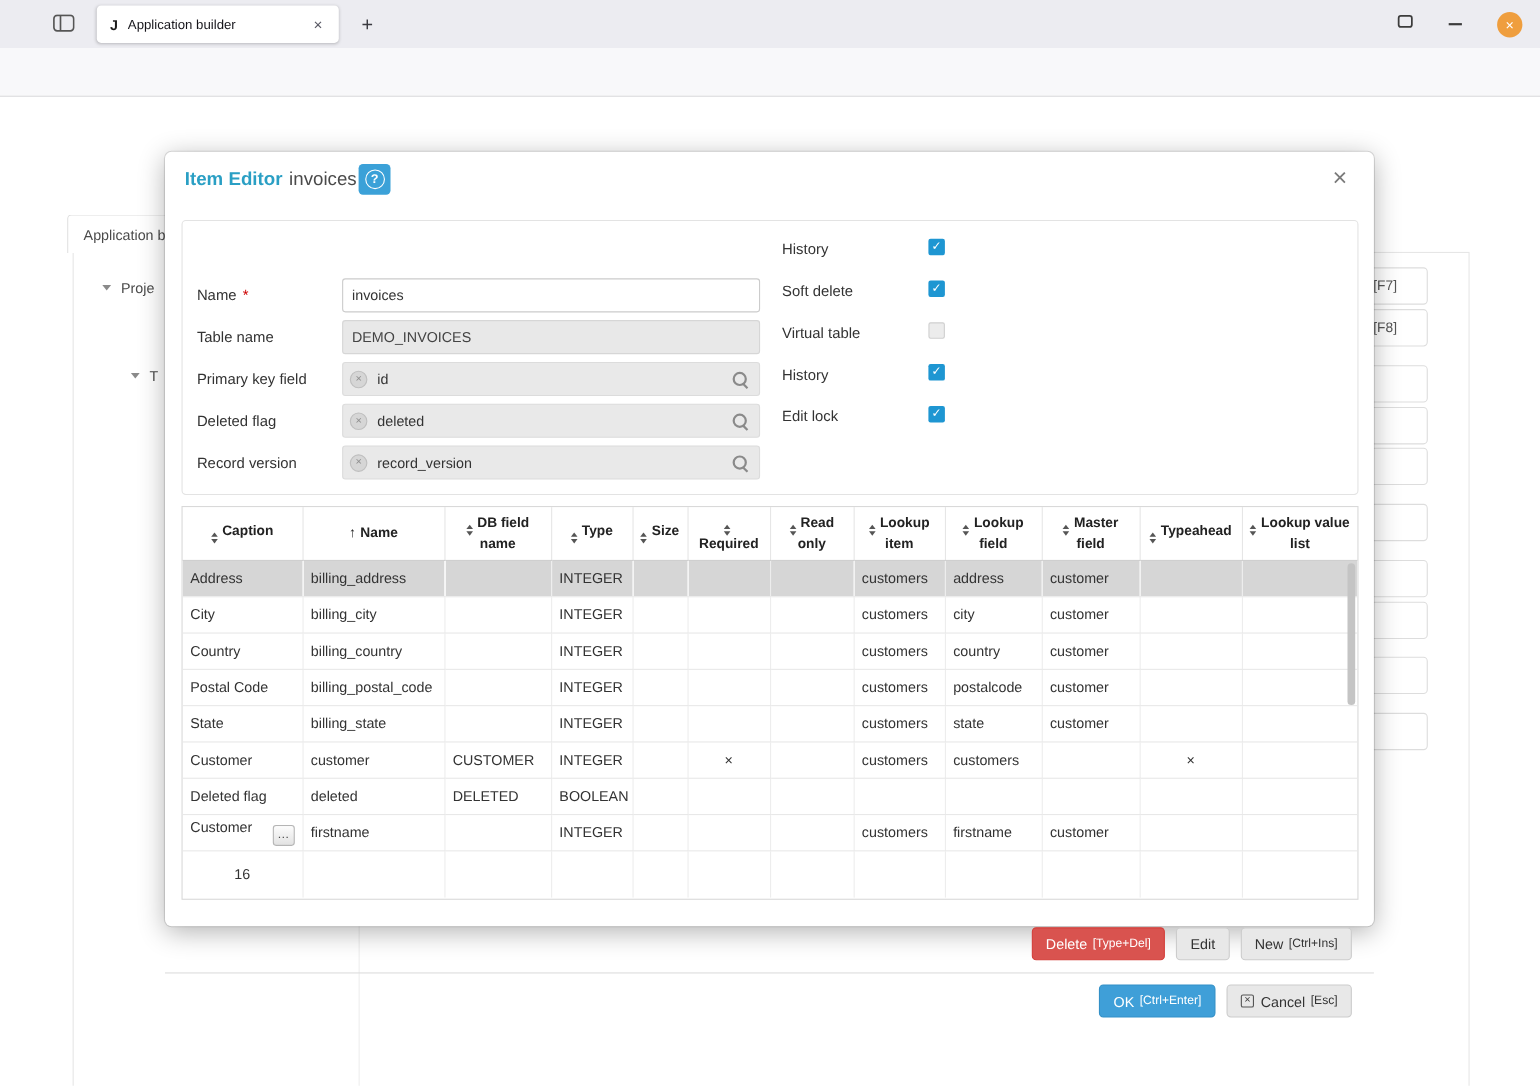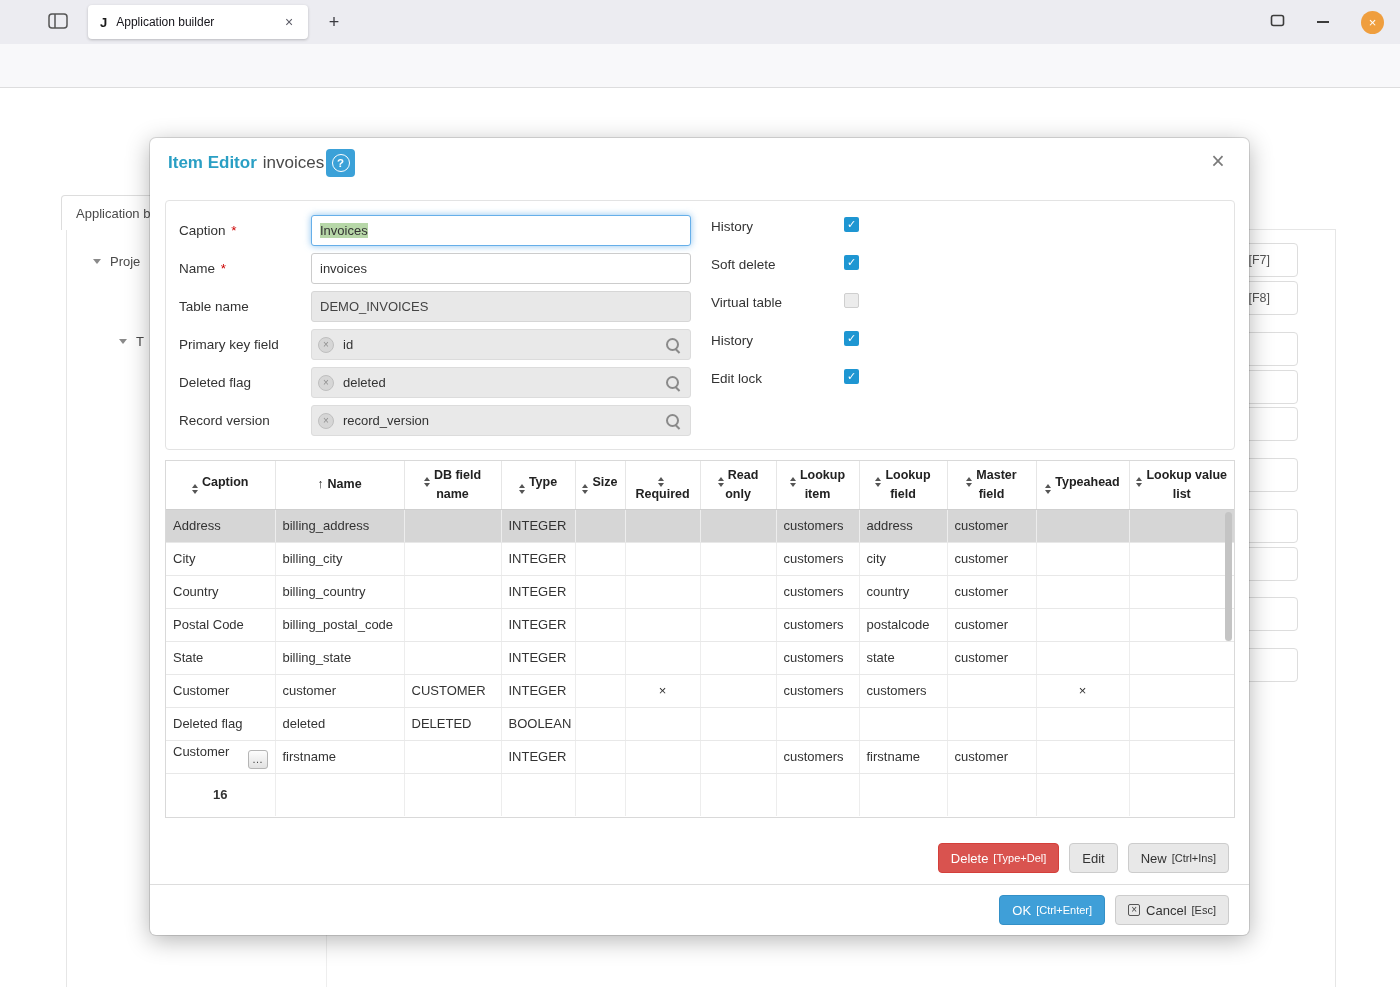--- a/index.html
+++ b/index.html
@@ -48,21 +48,21 @@
               border:1px solid #ddd; border-bottom:none; border-radius:4px 4px 0 0; display:flex; align-items:center;
               font-size:13px; color:#4a4a4a; z-index:2; }
   .outer-panel { position:absolute; left:66px; top:140px; width:1270px; height:826px; border:1px solid #e6e6e6; }
   .inner-left-panel { position:absolute; left:66px; top:140px; width:261px; height:826px; border-right:1px solid #eee; }
   .tree-node { position:absolute; display:flex; align-items:center; font-size:13px; color:#4a4a4a; }
   .chev { width:0; height:0; border-left:4px solid transparent; border-right:4px solid transparent; border-top:5px solid #8a8a8a; margin-right:9px; }
   .side-btn { position:absolute; left:1100px; width:198px; height:34px; background:#fff; border:1px solid #ddd; border-radius:4px;
               display:flex; align-items:center; justify-content:flex-end; padding-right:27px; font-size:12.5px; color:#555; }
 
   
-  .modal { position:absolute; left:150px; top:138px; width:1099px; height:797px; background:#fff; border-radius:6px;
+  .modal { position:absolute; left:150px; top:138px; width:1099px; height:704px; background:#fff; border-radius:6px;
            box-shadow:0 0 0 1px rgba(0,0,0,.12), 0 5px 24px rgba(0,0,0,.3); z-index:10; }
   .modal-title { position:absolute; left:18px; top:15px; font-size:17px; }
   .modal-title .t1 { color:#2a9fc4; font-weight:bold; }
   .modal-title .t2 { color:#4a4a4a; margin-left:6px; }
   .help-btn { position:absolute; left:176px; top:11px; width:29px; height:28px; background:#3ba1d8; border-radius:4px;
               display:flex; align-items:center; justify-content:center; }
   .help-btn .q { width:18px; height:18px; border:1.5px solid #fff; border-radius:50%; color:#fff; font-size:11.5px; font-weight:bold;
                  display:flex; align-items:center; justify-content:center; }
   .modal-close { position:absolute; right:18px; top:10px; font-size:23px; color:#7a7a7a; width:26px; height:26px;
                  display:flex; align-items:center; justify-content:center; }
@@ -99,21 +99,21 @@
   .grid { position:absolute; left:15px; top:322px; width:1070px; height:358px; border:1px solid #d9d9d9; }
   .grid table { border-collapse:collapse; table-layout:fixed; width:1068px; }
   .grid th { height:48px; font-size:12.5px; font-weight:bold; color:#222; text-align:center; vertical-align:middle;
              padding:2px 6px; border-right:1px solid #e6e6e6; border-bottom:1px solid #cfcfcf; line-height:1.18; }
   .grid th:last-child, .grid td:last-child { border-right:none; }
   .grid td { height:33px; font-size:13px; color:#333; padding:0 7px; border-right:1px solid #ededed; border-bottom:1px solid #e8e8e8;
              white-space:nowrap; overflow:hidden; vertical-align:middle; }
   .grid tr.selected td { background:#d6d6d6; }
   .grid td.c { text-align:center; }
   .grid tfoot td { height:43px; border-bottom:none; border-top:1px solid #cfcfcf; }
-  .grid tfoot td.fcount { font-weight:bold; text-align:center; font-size:13px;margin-top:28px; }
+  .grid tfoot td.fcount { font-weight:normal; text-align:center; font-size:13px;margin-top:28px; }
   .sorts { display:inline-flex; flex-direction:column; vertical-align:-2px; margin-right:4px; }
   .sorts i { display:block; width:0; height:0; border-left:3.5px solid transparent; border-right:3.5px solid transparent; }
   .sorts i.up { border-bottom:4px solid #555; margin-bottom:2px; }
   .sorts i.dn { border-top:4px solid #555; }
   .sort-asc { font-weight:bold; margin-right:4px; }
   .sort-asc::before { content:"↑"; }
   .cell-edit-btn { float:right; width:20px; height:19px; margin-top:6px; background:linear-gradient(#fdfdfd,#e2e2e2);
                    border:1px solid #b5b5b5; border-radius:3px; font-size:11px; line-height:16px; text-align:center; color:#444; }
   .grid-scrollbar { position:absolute; right:2px; top:51px; width:7px; height:129px; background:#c4c4c4; border-radius:4px; }
 
@@ -260,26 +260,20 @@
 <div class="modal">
   <div class="modal-title">
     <span class="t1">Item Editor</span><span class="t2">invoices</span>
   </div>
   <div class="help-btn">
     <span class="q">?</span>
   </div>
   <div class="modal-close">×</div>
 
   <div class="form-box">
-    <div class="f-row" style="top:14px">
-      <span class="f-label"><span>Caption</span> <span class="req">*</span></span>
-      <div class="ti focus">
-          <span class="sel-text">Invoices</span>
-        </div>
-    </div>
     <div class="f-row" style="top:52px">
       <span class="f-label"><span>Name</span> <span class="req">*</span></span>
       <div class="ti">
           <span>invoices</span>
         </div>
     </div>
     <div class="f-row" style="top:90px">
       <span class="f-label"><span>Table name</span></span>
       <div class="ti disabled">
           <span>DEMO_INVOICES</span>

